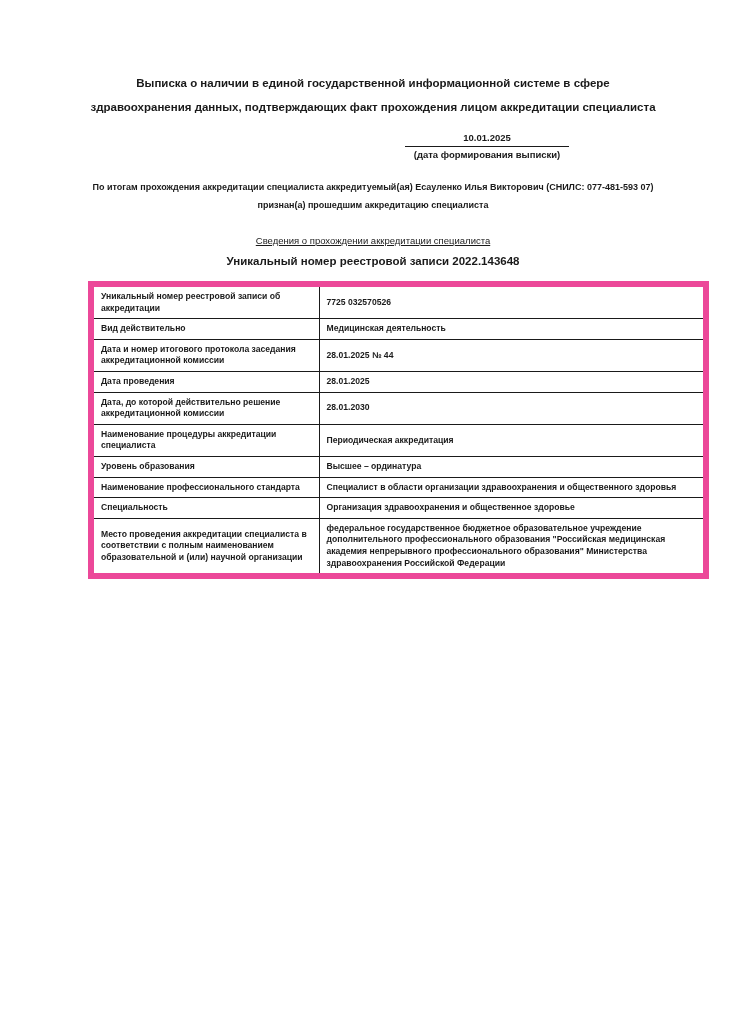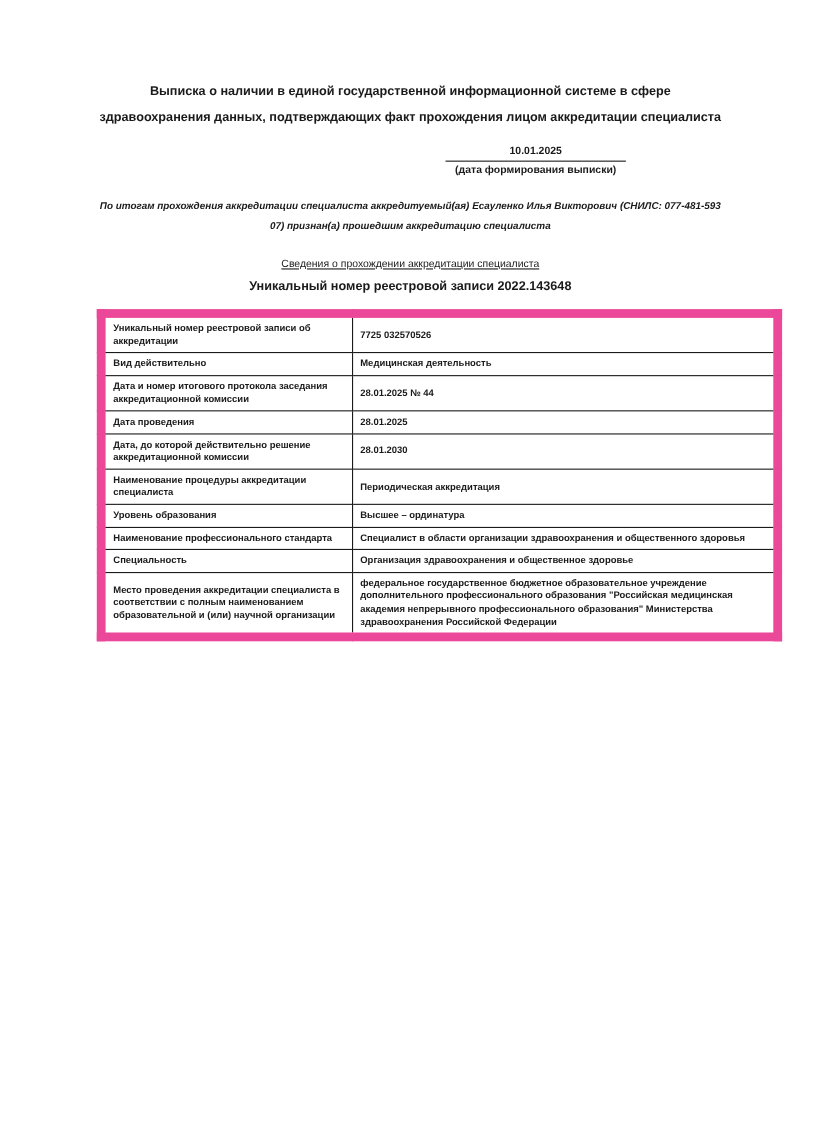--- a/index.html
+++ b/index.html
@@ -43,41 +43,40 @@
   }
   .date-caption {
     display: block;
     padding-top: 2px;
   }
   .intro {
     margin-top: 18px;
     font-size: 9px;
     line-height: 17.5px;
     text-align: center;
-    font-style: italic;
   }
   .section-heading {
     margin-top: 21px;
     font-size: 9.5px;
     text-align: center;
     text-decoration: underline;
     font-weight: normal;
   }
   .registry-heading {
     margin-top: 9px;
     font-size: 11.5px;
     text-align: center;
     font-weight: bold;
   }
   table.acc-table {
     margin-top: 14px;
     width: 569px;
     border-collapse: collapse;
     table-layout: fixed;
-    border: 8px solid #ec4899;
+    border: 6px solid #ec4899;
   }
   table.acc-table td {
     border: 1px solid #1a1a1a;
     padding: 4px 7px;
     font-size: 8.6px;
     line-height: 11.6px;
     vertical-align: middle;
     word-wrap: break-word;
   }
   td.col-label { width: 228px; }

